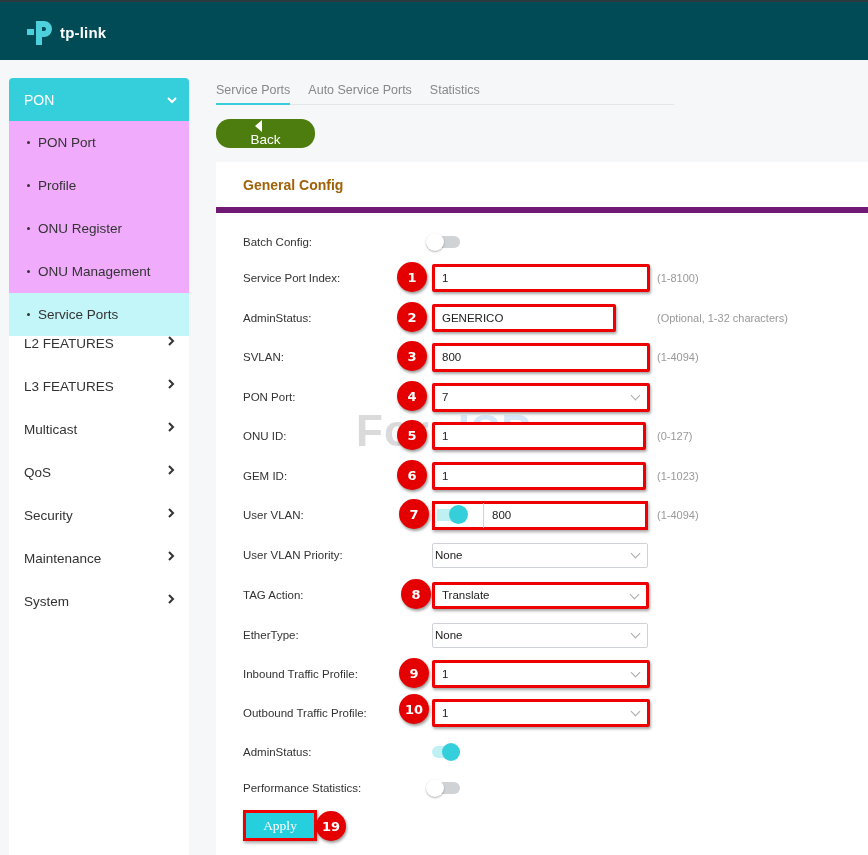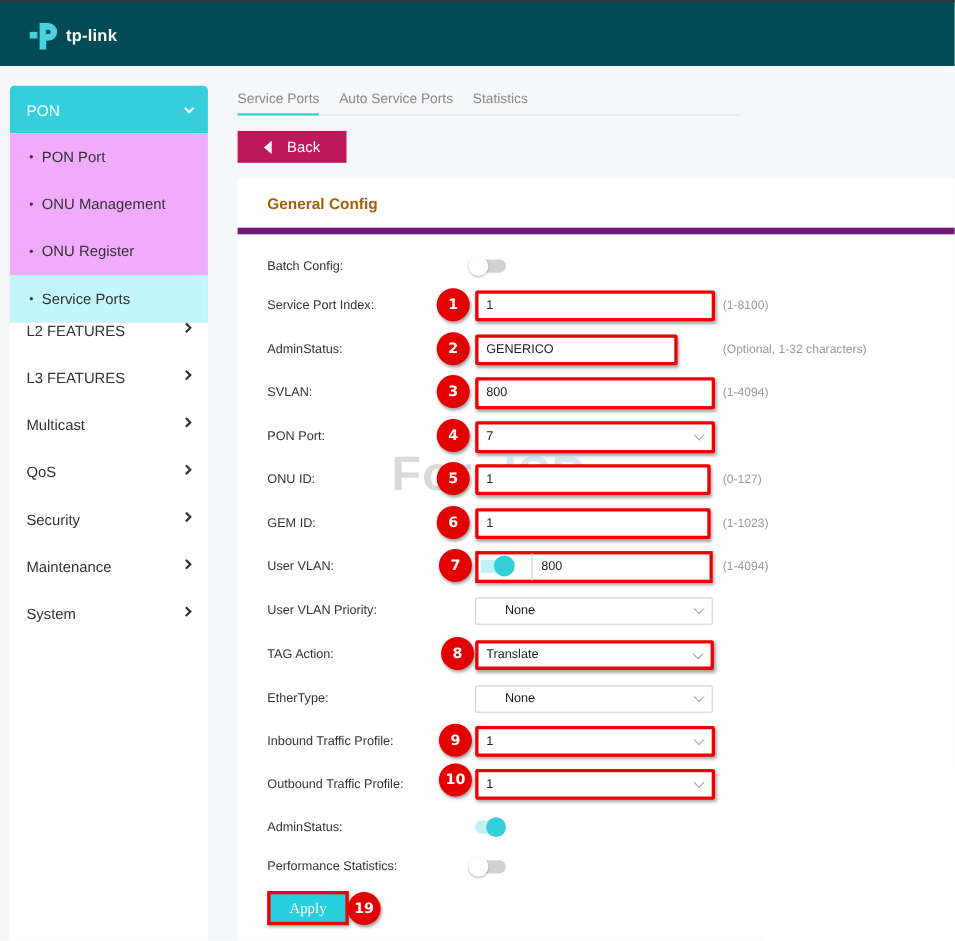--- a/index.html
+++ b/index.html
@@ -15,29 +15,29 @@
   .side-sub { background: #f0abfc; }
   .side-subitem { height: 43px; display: flex; align-items: center; padding-left: 18px; font-size: 13.5px; color: #333; cursor: pointer; }
   .side-subitem .dot { width: 3px; height: 3px; background: #333; border-radius: 50%; margin-right: 8px; }
   .side-subitem.active { background: #c3f6f8; }
   .side-item { height: 43px; display: flex; justify-content: space-between; padding: 0 14px 0 15px; font-size: 13.5px; color: #333; cursor: pointer; }
 
   .tabs { position: absolute; left: 216px; top: 78px; width: 458px; height: 27px; border-bottom: 1px solid #e3e5e8; display: flex; }
   .tab { font-size: 12.5px; color: #888; margin-right: 18px; height: 27px; padding-top: 5px; cursor: pointer; }
   .tab.active { border-bottom: 2px solid #35cfdc; color: #888; }
 
-  .back-btn { position: absolute; left: 216px; top: 119px; width: 99px; height: 29px; background: #be185d; border-radius: 0; color: #fff; font-size: 13.5px; display: flex; align-items: center; justify-content: center; cursor: pointer; }
+  .back-btn { position: absolute; left: 216px; top: 119px; width: 99px; height: 29px; background: #4d7c0f; border-radius: 14px; color: #fff; font-size: 13.5px; display: flex; align-items: center; justify-content: center; cursor: pointer; flex-direction: column; }
   .back-btn .tri { width: 0; height: 0; border-top: 6px solid transparent; border-bottom: 6px solid transparent; border-right: 7px solid #fff; margin-right: 14px; }
 
   .panel { position: absolute; left: 216px; top: 162px; width: 652px; height: 693px; background: #fff; }
   .panel-head { height: 51px; border-bottom: 6px solid #701a75; padding-left: 27px; display: flex; align-items: center; font-size: 14px; font-weight: bold; color: #a16207; }
 
   .row { position: absolute; left: 27px; height: 26px; display: flex; align-items: center; width: 600px; }
   .row .lbl { position: absolute; left: 0; font-size: 11.5px; color: #333; }
-  .field { position: absolute; left: 189px; width: 214px; height: 25px; border: 1px solid #cfd2d6; border-radius: 2px; background: #fff; font-size: 11.5px; color: #222; display: flex; align-items: center; padding-left: 26px; }
+  .field { position: absolute; left: 189px; width: 214px; height: 25px; border: 1px solid #cfd2d6; border-radius: 2px; background: #fff; font-size: 11.5px; color: #222; display: flex; align-items: center; padding-left: 2px; }
   .field.hl { border: 3px solid #ee0000; box-shadow: 1px 2px 3px rgba(0,0,0,0.35); padding-left: 7px; }
   .field .chev { position: absolute; right: 8px; top: 6px; width: 7px; height: 7px; border-right: 1px solid #aaa; border-bottom: 1px solid #aaa; transform: rotate(45deg); }
   .hint { position: absolute; left: 414px; font-size: 11px; color: #999; }
   .badge { position: absolute; width: 30px; height: 30px; border-radius: 50%; background: #e40000; color: #fff; font-size: 13px; font-weight: bold; display: flex; align-items: center; justify-content: center; box-shadow: 1px 2px 3px rgba(0,0,0,0.4); font-family: "DejaVu Sans", sans-serif; }
 
   .toggle { position: absolute; left: 183px; width: 36px; height: 20px; cursor: pointer; }
   .toggle .track { position: absolute; left: 6px; top: 4px; width: 28px; height: 12px; border-radius: 6px; background: #cfd3d5; }
   .toggle .knob { position: absolute; left: 0; top: 1px; width: 18px; height: 18px; border-radius: 50%; background: #fff; box-shadow: 0 1px 2px rgba(0,0,0,0.3); }
   .toggle.on .track { background: #bff0f4; }
   .toggle.on .knob { left: 16px; background: #35cfdc; box-shadow: none; }
@@ -73,25 +73,29 @@
         <path d="M1 2 L5 6 L9 2" stroke="#fff" stroke-width="2" fill="none"></path>
       </svg>
   </div>
   <div class="side-sub">
     <div class="side-subitem">
         <span class="dot"></span>
         <span>PON Port</span>
       </div>
     <div class="side-subitem">
         <span class="dot"></span>
+        <span>Profile</span>
+      </div>
+    <div class="side-subitem">
+        <span class="dot"></span>
+        <span>ONU Register</span>
+      </div>
+    <div class="side-subitem">
+        <span class="dot"></span>
         <span>ONU Management</span>
-      </div>
-    <div class="side-subitem">
-        <span class="dot"></span>
-        <span>ONU Register</span>
       </div>
     <div class="side-subitem active">
         <span class="dot"></span>
         <span>Service Ports</span>
       </div>
   </div>
   <div class="side-item">
       <span>L2 FEATURES</span>
       <svg width="8" height="10" viewBox="0 0 8 10">
         <path d="M2 1 L6 5 L2 9" stroke="#333" stroke-width="2" fill="none"></path>

